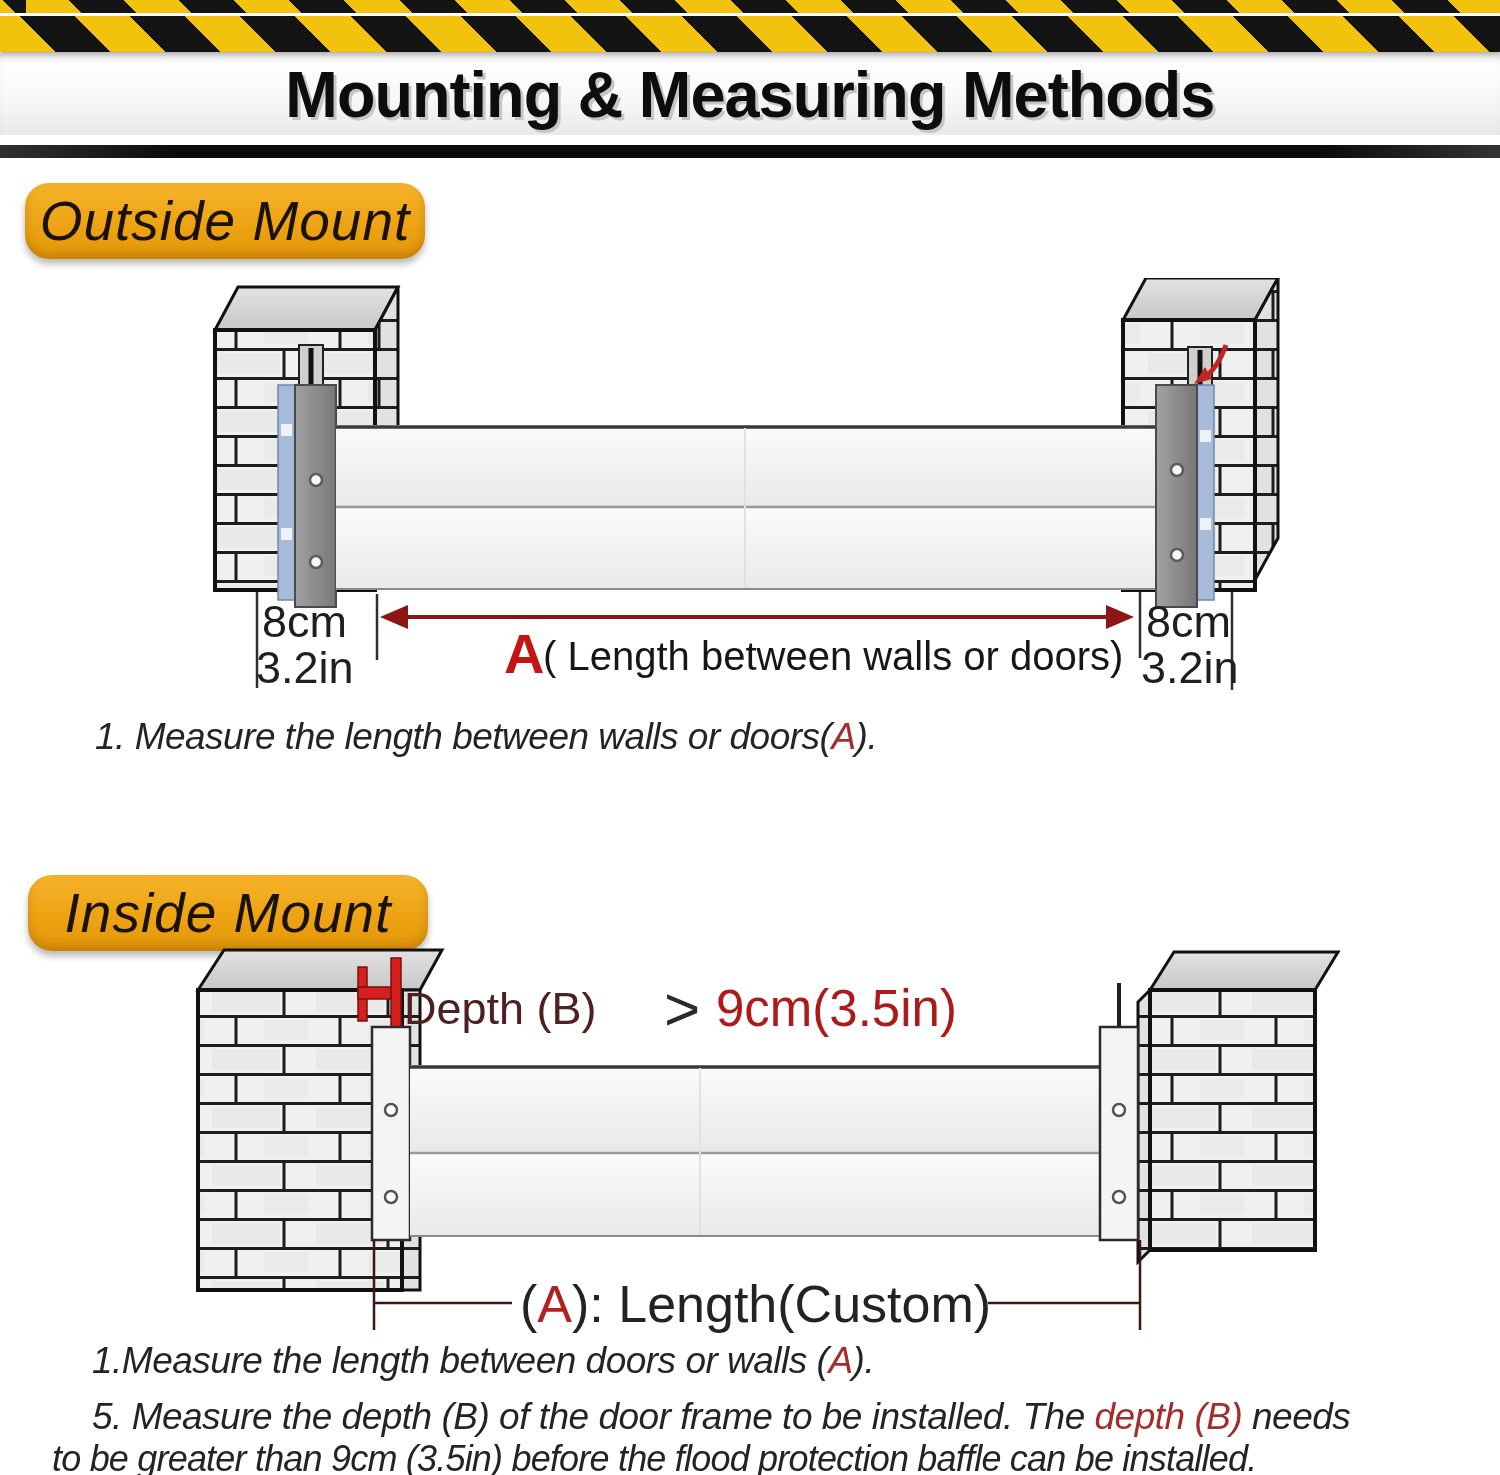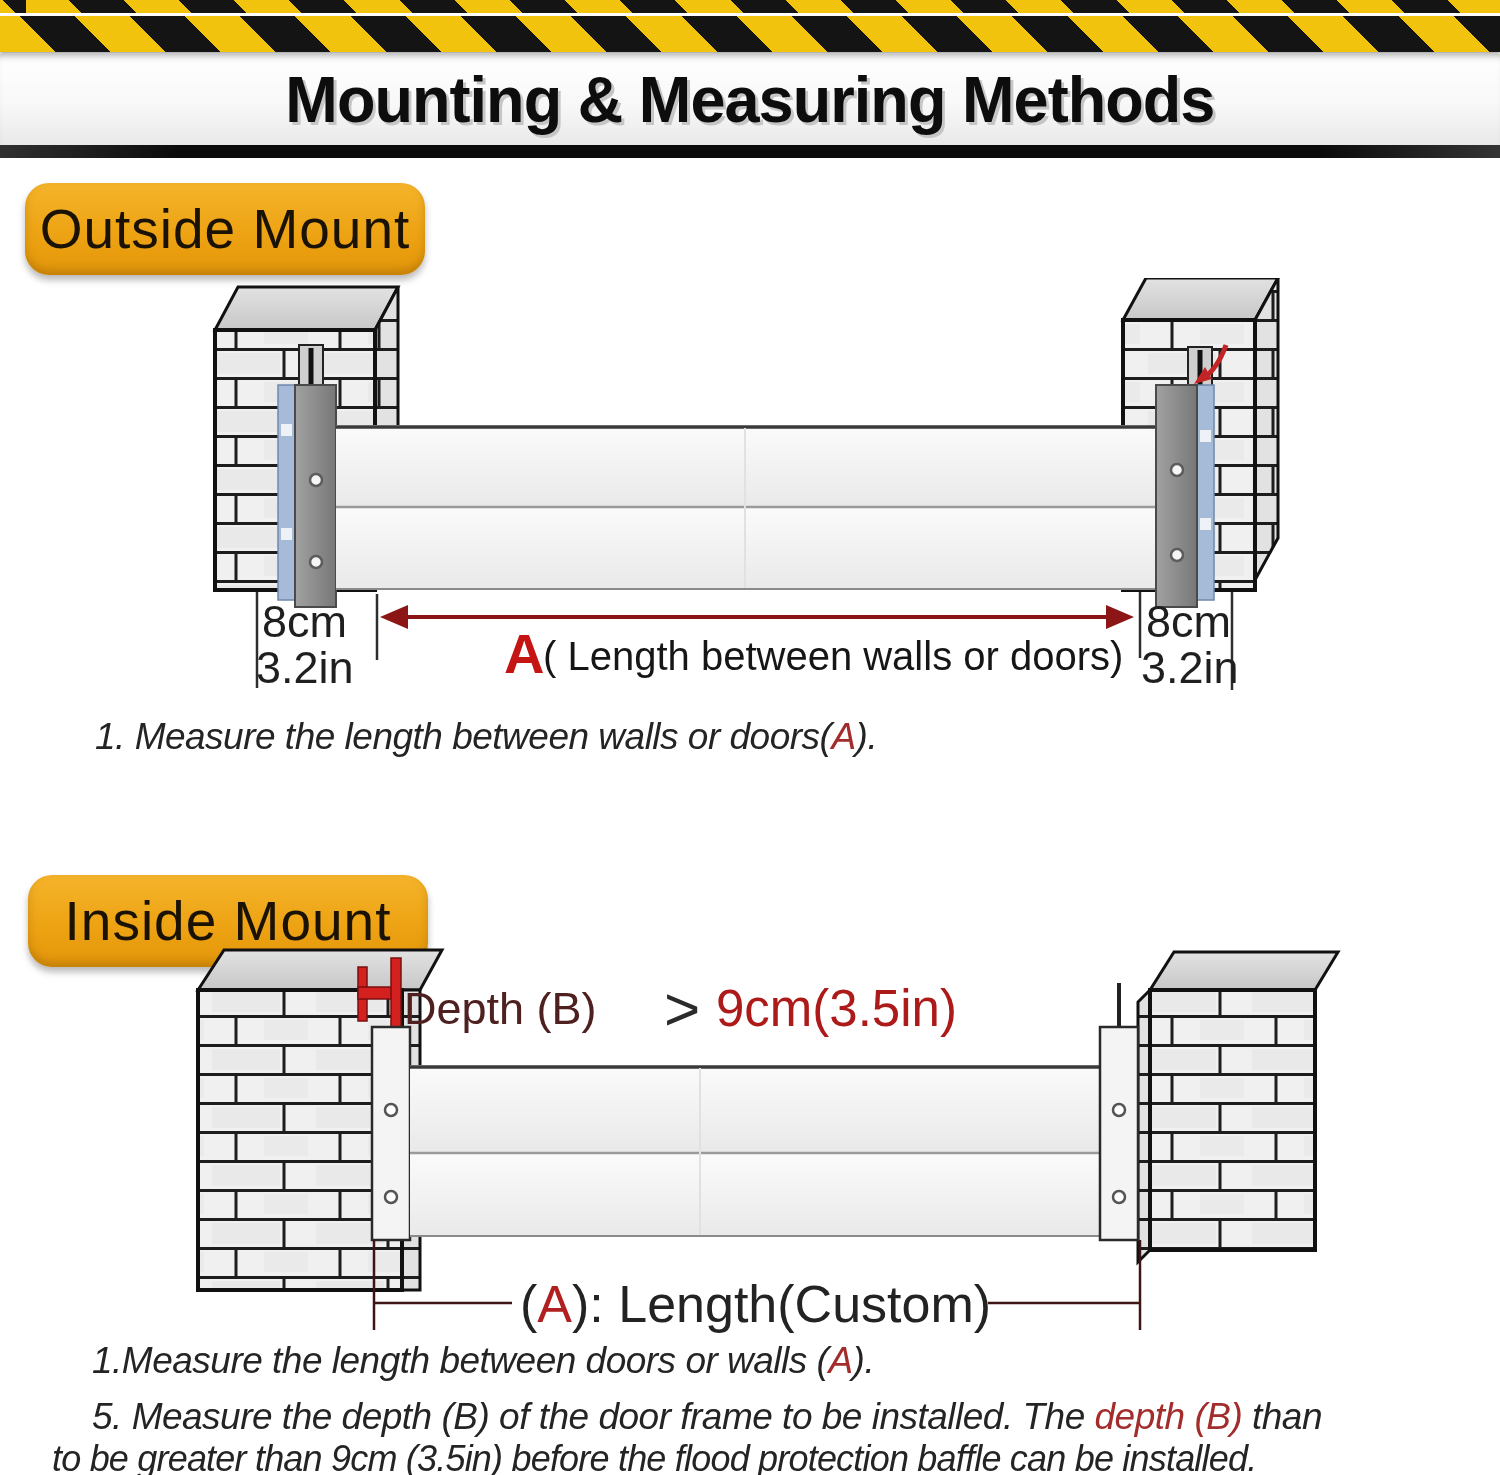--- a/index.html
+++ b/index.html
@@ -13,42 +13,43 @@
     top:0; height:13px;
     background:repeating-linear-gradient(45deg,#f2c30c 0 39px,#141414 39px 78px);
     background-position:26px 0;
   }
   .tape-main {
     top:16px; height:36px;
     background:repeating-linear-gradient(45deg,#f2c30c 0 39px,#141414 39px 78px);
     box-shadow:0 2px 3px rgba(0,0,0,.35);
   }
   .title-band {
-    position:absolute; top:54px; left:0; right:0; height:91px;
+    position:absolute; top:54px; left:0; right:0; height:81px;
     background:linear-gradient(180deg,#ffffff 0%,#f8f8f8 55%,#e9e9e9 100%);
     display:flex; align-items:center; justify-content:center;
     box-shadow:inset 0 7px 9px -7px rgba(0,0,0,.45);
   }
   .title-band h1 {
     margin:0; font-size:65px; font-weight:bold; color:#0d0d0d;
     letter-spacing:-1px; transform:scaleX(.97);
     text-shadow:3px 3px 0 #c6c6c6;
     white-space:nowrap;
   }
   .dark-bar {
     position:absolute; top:145px; left:0; right:0; height:13px;
     background:linear-gradient(90deg,#303030,#0b0b0b 12%,#0b0b0b 88%,#343434);
   }
   
   .badge {
-    position:absolute; width:400px; height:92px; border-radius:24px;
+    position:absolute; width:400px; height:76px; border-radius:24px;
     background:linear-gradient(180deg,#f5b42b 0%,#eda313 55%,#e3960a 100%);
     display:flex; align-items:center; justify-content:center;
     font-size:55px; color:#1a1204; letter-spacing:1px; white-space:nowrap;
     box-shadow:0 5px 7px rgba(0,0,0,.28), inset 0 -5px 9px rgba(135,85,0,.35);
+    font-style:italic;
   }
   .badge-outside { left:25px; top:183px; }
   .badge-inside  { left:28px; top:836px;margin-top:39px; }
   
   .diagram { position:absolute; left:0; }
   #svg-outside { top:278px; }
   #svg-inside  { top:935px; }
   svg text { font-family:"Liberation Sans", sans-serif; }
   .t45 { font-size:45px; fill:#1f1f1f; }
   .tick { stroke:#2e2e2e; stroke-width:2.5; }
@@ -232,16 +233,16 @@
     <g>
       <line class="tick-dark" x1="374" y1="1240" x2="374" y2="1330"></line>
       <line class="tick-dark" x1="374" y1="1303" x2="512" y2="1303"></line>
       <line class="tick-dark" x1="988" y1="1303" x2="1140" y2="1303"></line>
       <line class="tick-dark" x1="1140" y1="1240" x2="1140" y2="1330"></line>
       <text x="520" y="1322" font-size="52" fill="#232323"><tspan>(</tspan><tspan fill="#b02020">A</tspan><tspan>): Length(Custom)</tspan></text>
     </g>
   </svg>
 
   <div id="in-step1" class="step-line"><span>1.Measure the length between doors or walls (</span><span class="red">A</span><span>).</span></div>
-  <div id="in-step2" class="step-line"><span>5. Measure the depth (B) of the door frame to be installed. The </span><span class="red">depth (B)</span><span> than</span></div>
+  <div id="in-step2" class="step-line"><span>5. Measure the depth (B) of the door frame to be installed. The </span><span class="red">depth (B)</span><span> needs</span></div>
   <div id="in-step3" class="step-line"><span>to be greater than 9cm (3.5in) before the flood protection baffle can be installed.</span></div>
 
 </div>
 
 </body></html>

